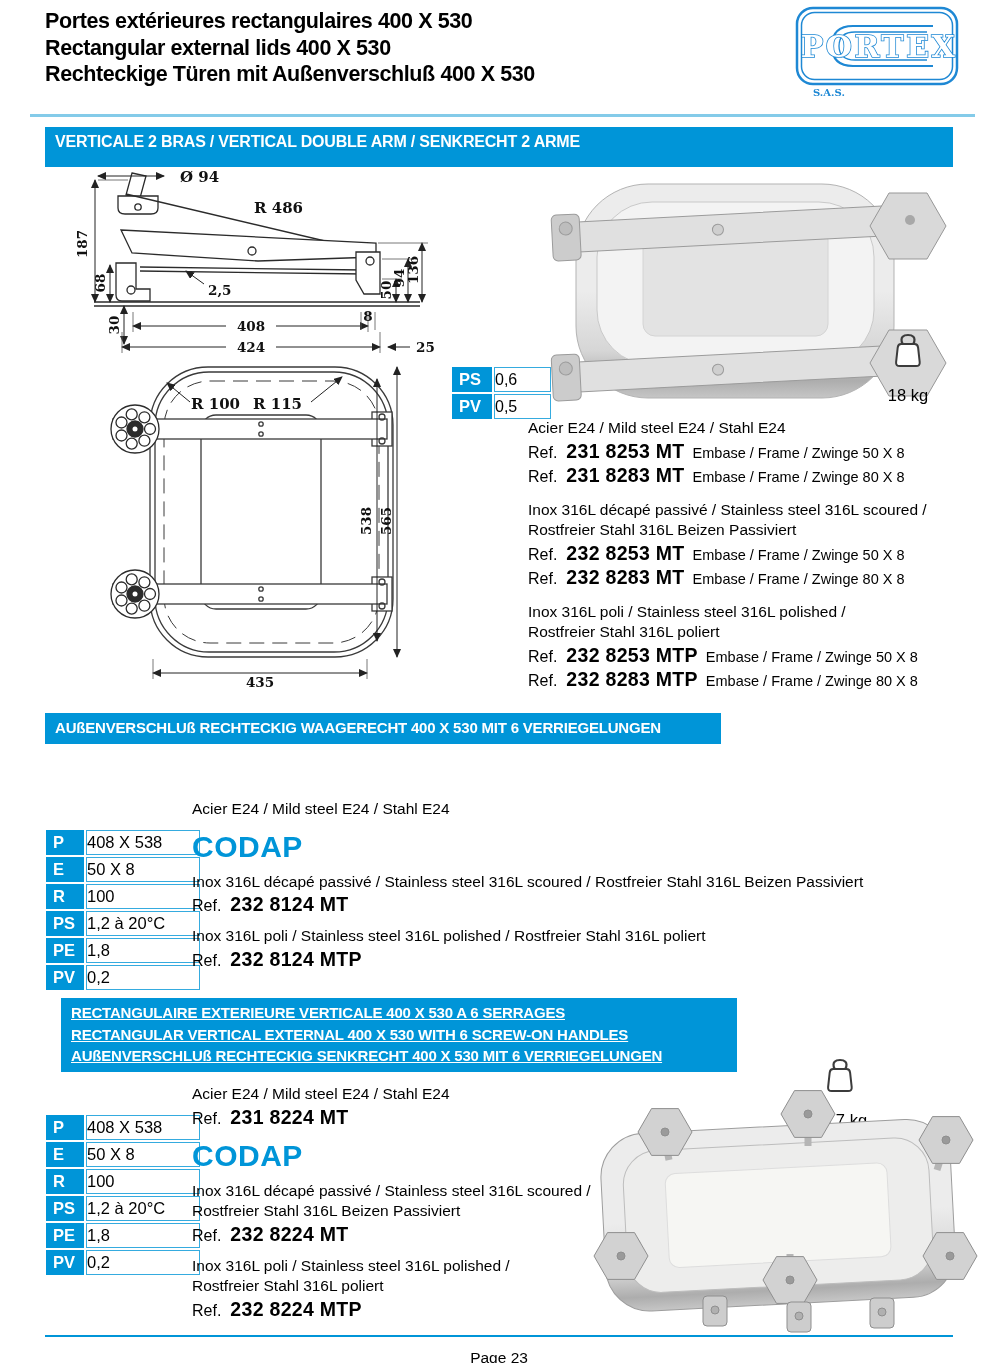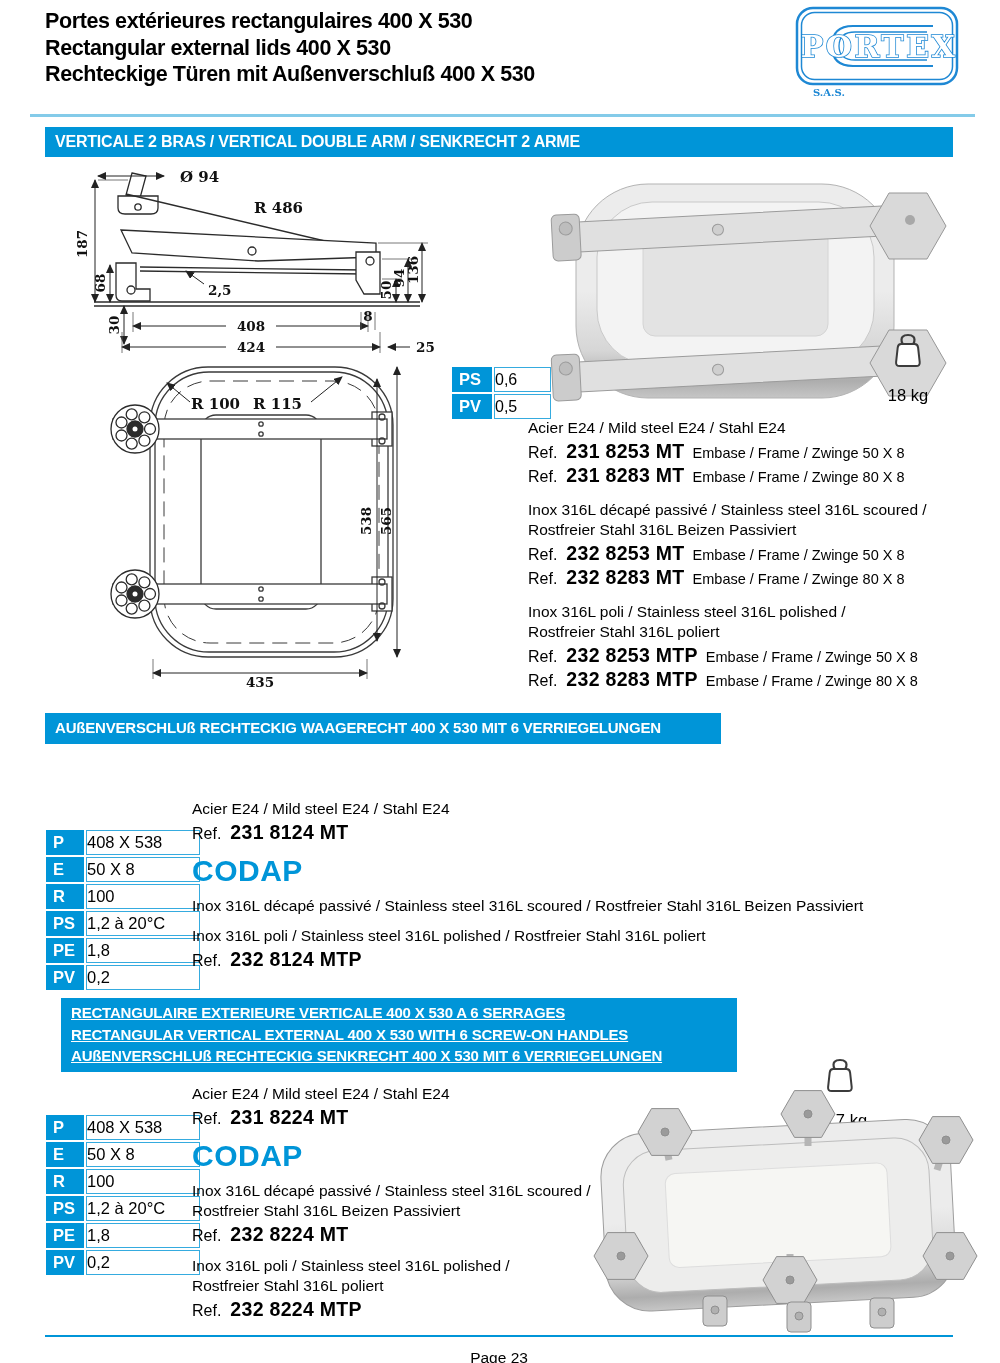--- a/index.html
+++ b/index.html
@@ -9,21 +9,21 @@
     font-family:"Liberation Sans", sans-serif; color:#000;
   }
   .abs { position:absolute; }
 
   
   .title { left:45px; top:8px; font-weight:bold; font-size:21.5px; line-height:26.5px; letter-spacing:-0.4px; }
   .hdr-line { left:30px; top:114px; width:945px; height:3px; background:#84cbe9; }
 
   
   .banner { background:#0095d8; color:#fff; font-weight:bold; letter-spacing:-0.2px; }
-  .banner-single { left:45px; top:127px; width:908px; height:30px; font-size:16px; line-height:30px; padding-left:10px; }
+  .banner-single { left:45px; top:127px; width:908px; height:40px; font-size:16px; line-height:30px; padding-left:10px; }
   .banner-multi { width:676px; padding:4px 0 5px 10px; font-size:15px; line-height:21.5px; }
   #banner-horizontal6 { left:45px; top:713px; }
   #banner-vertical6 { left:61px; top:998px;text-decoration:underline; }
 
   
   table.spec { border-collapse:separate; border-spacing:2.5px;margin-top:32px; }
   table.spec td { height:25px; }
   table.spec td.lbl { background:#0095d8; color:#fff; font-weight:bold; font-size:16.5px; width:38px; padding-left:7px; }
   table.spec td.val { border:1.6px solid #35abdf; width:114px; text-align:left; font-size:16.5px; background:#fff; }
   #pspv { left:450px; top:333px; }
@@ -333,27 +333,27 @@
   <tr>
         <td class="lbl">PV</td>
         <td class="val">0,2</td>
       </tr>
 </tbody>
   </table>
 
 <div class="abs" id="text2">
   <div class="mat-group">
     <div class="mat-line">Acier E24 / Mild steel E24 / Stahl E24</div>
-    <div class="ref-line">
-      <span class="ref-prefix">Ref.</span><span class="ref-code">231 8124 MT</span>
-    </div>
   </div>
   <div class="codap">CODAP</div>
   <div class="mat-group">
     <div class="mat-line">Inox 316L décapé passivé / Stainless steel 316L scoured / Rostfreier Stahl 316L Beizen Passiviert</div>
+    <div class="ref-line">
+      <span class="ref-prefix">Ref.</span><span class="ref-code">232 8124 MT</span>
+    </div>
   </div>
   <div class="mat-group">
     <div class="mat-line">Inox 316L poli / Stainless steel 316L polished / Rostfreier Stahl 316L poliert</div>
     <div class="ref-line">
       <span class="ref-prefix">Ref.</span><span class="ref-code">232 8124 MTP</span>
     </div>
   </div>
 </div>
 
 <div class="abs banner banner-multi" id="banner-vertical6">

